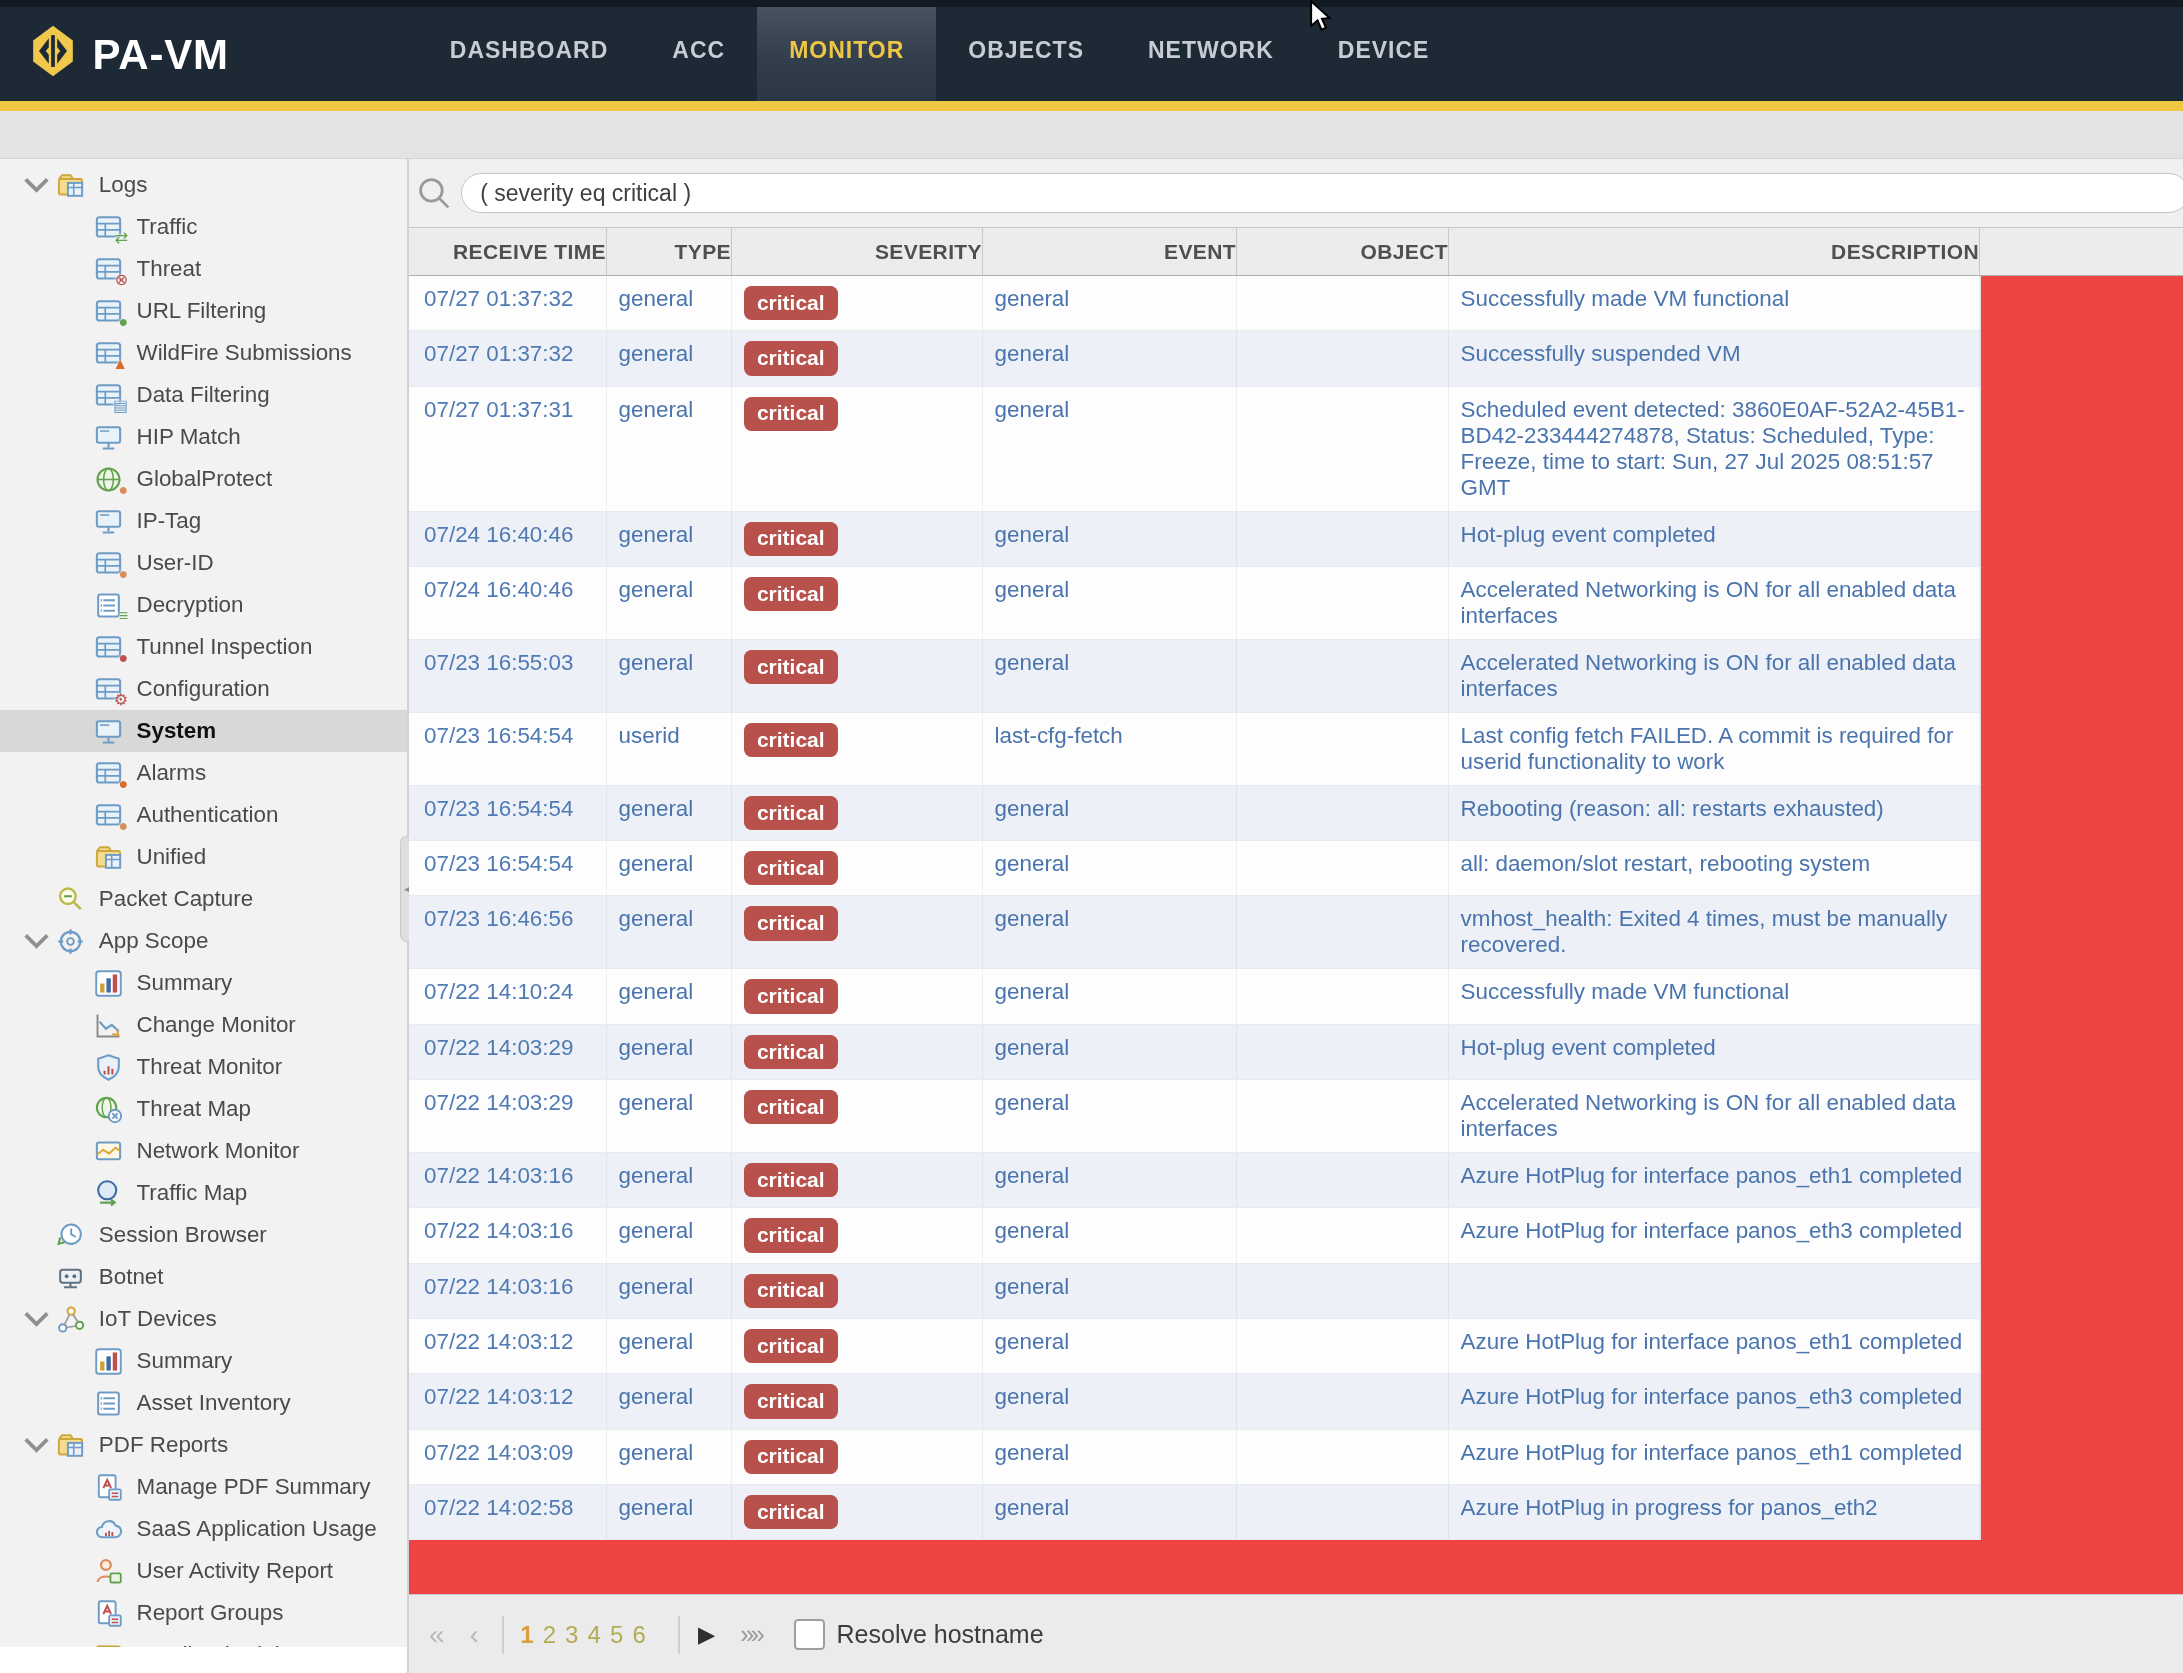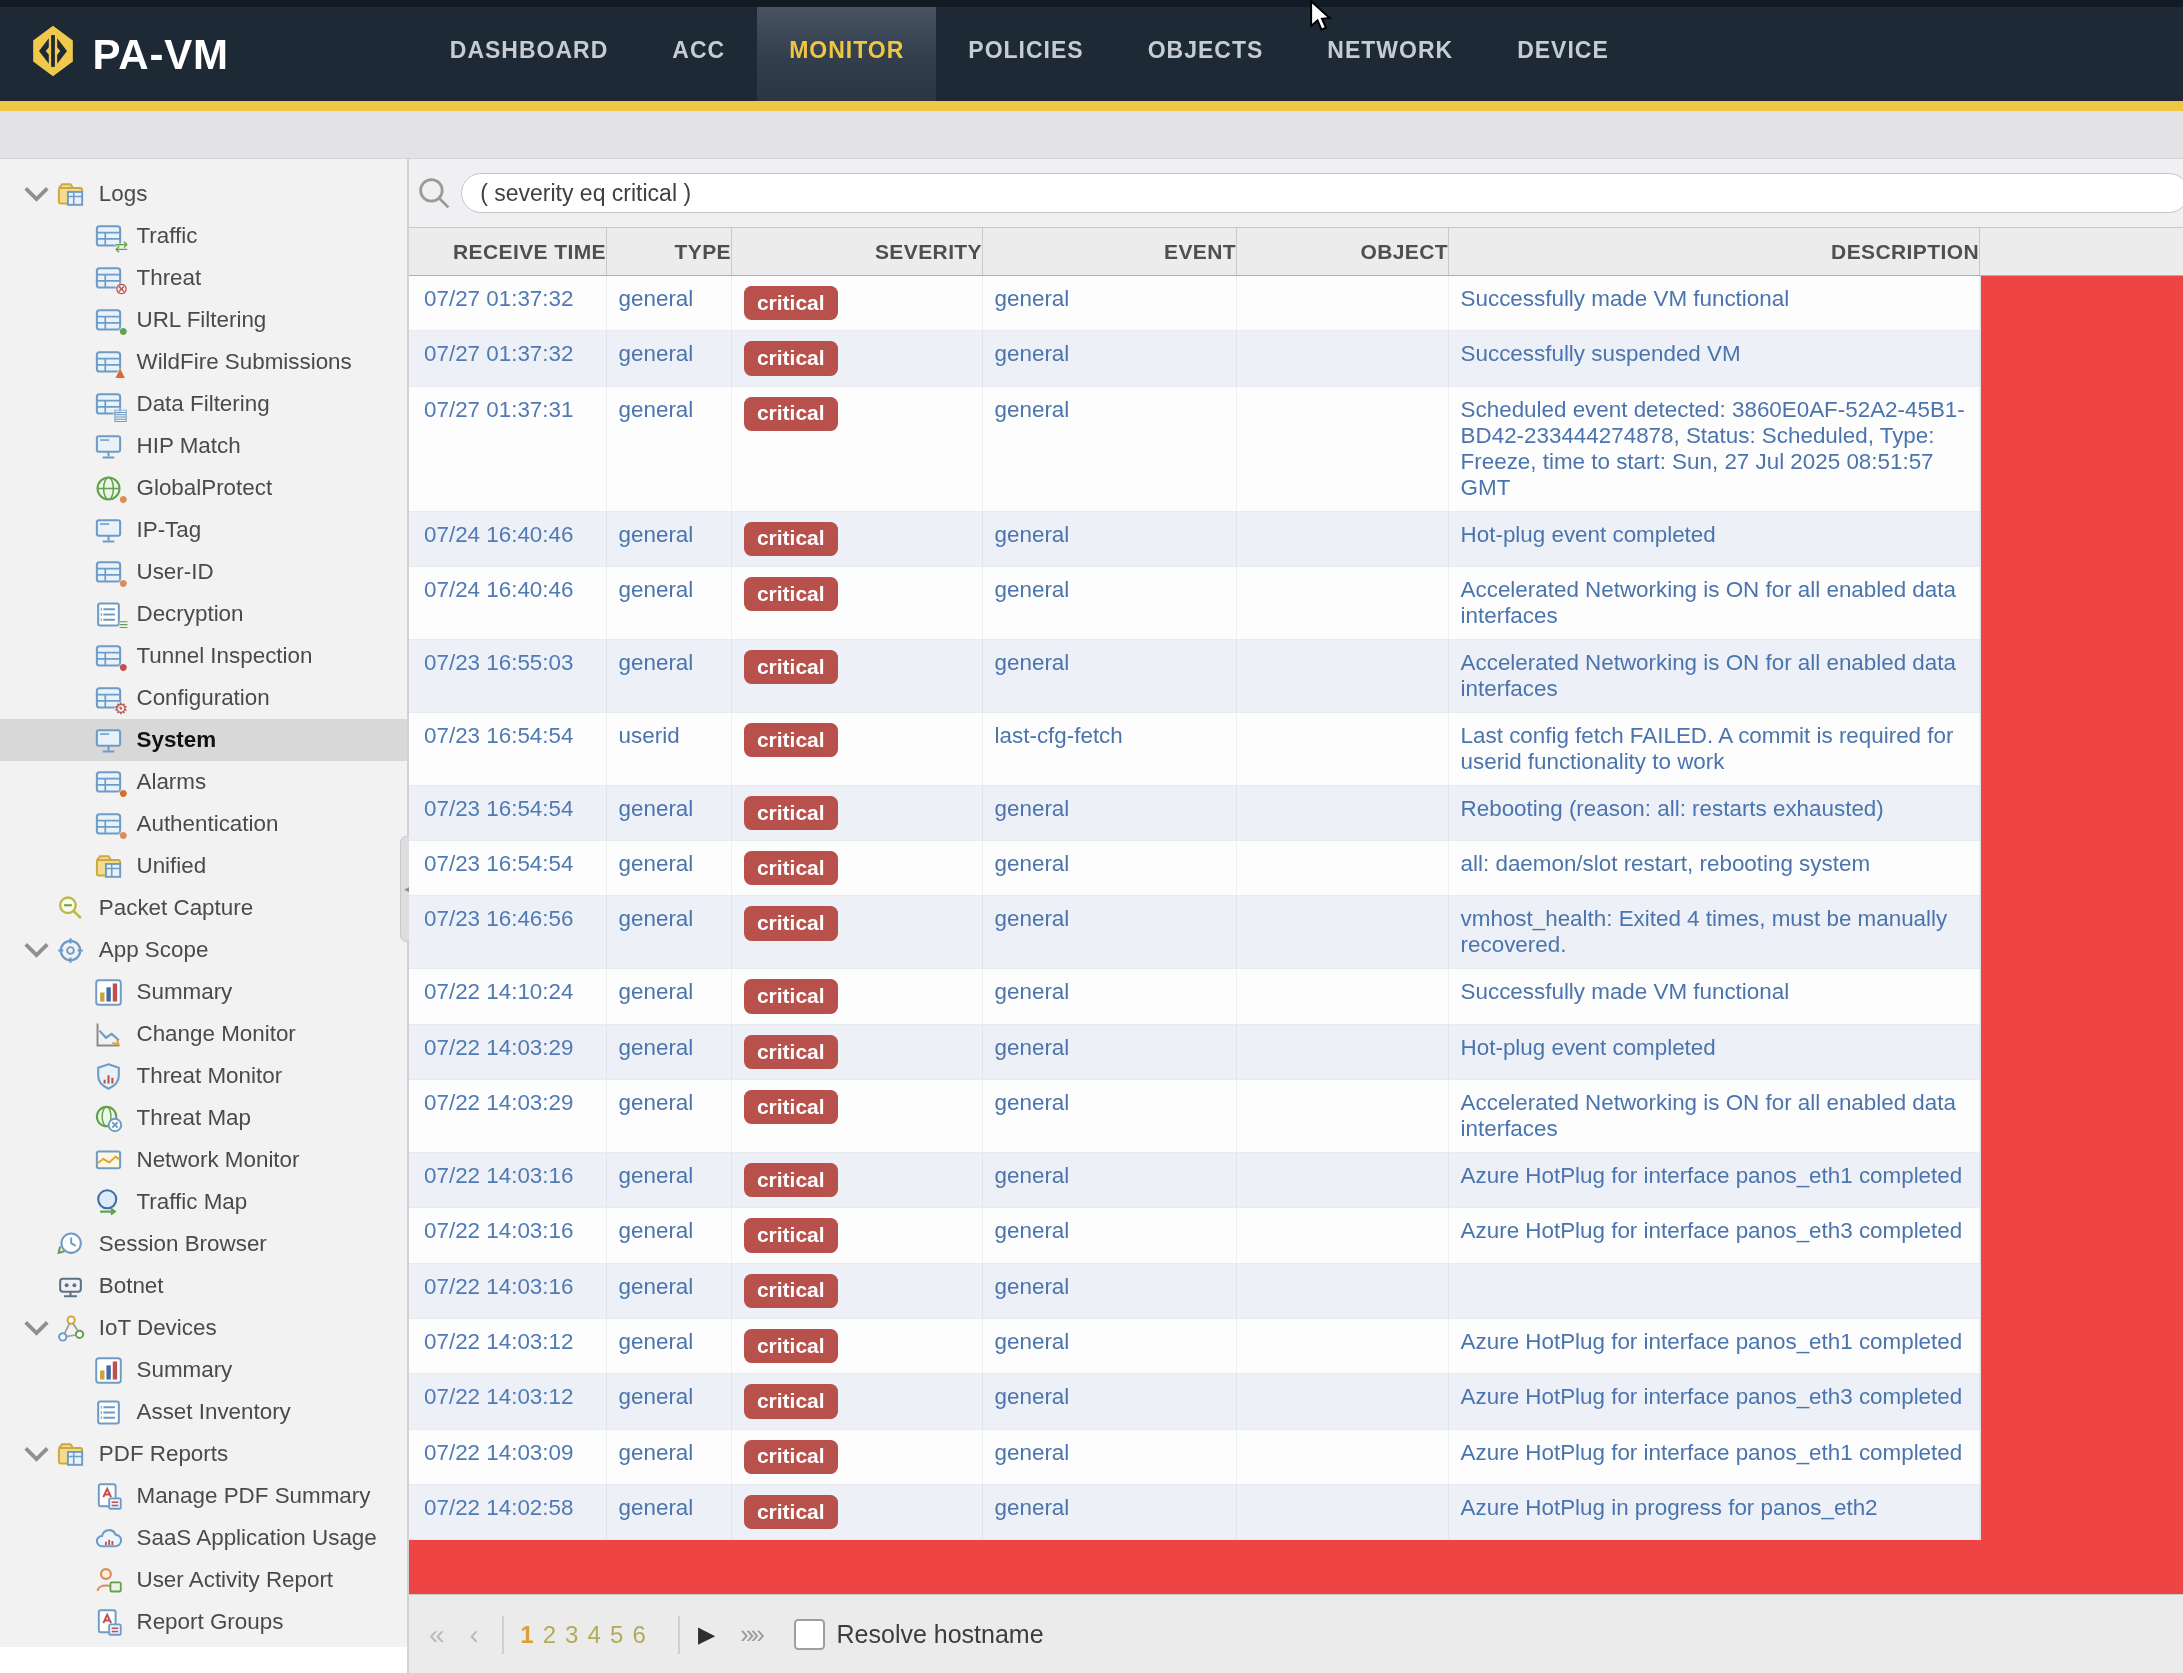--- a/index.html
+++ b/index.html
@@ -11,21 +11,21 @@
   .brand{display:flex;align-items:flex-end;margin-left:25px;}
   .brand-logo{width:56px;height:56px;display:inline-block;}
   .brand-name{color:#fff;font-size:42px;font-weight:bold;letter-spacing:0.8px;margin-left:11.6px;}
   .tabs{display:flex;height:101px;margin-left:189px;}
   .tab{color:#c7ccd3;font-size:23px;font-weight:bold;letter-spacing:1px;line-height:101px;padding:0 32px;cursor:pointer;}
   .tab.active{color:#eec643;background:linear-gradient(180deg,#4a5664 0%,#333f4d 55%,#2a3644 100%);}
   .accent-stripe{position:absolute;left:0;top:101px;width:2183px;height:10.8px;background:#efc743;}
   .subband{position:absolute;left:0;top:111px;width:2183px;height:47px;background:#e3e3e5;border-bottom:0.8px solid #d4d4d6;}
 
   
-  .sidebar{position:absolute;left:0;top:159px;width:407px;height:1488px;background:#f2f2f3;overflow:hidden;padding-top:14px;box-sizing:border-box;}
+  .sidebar{position:absolute;left:0;top:159px;width:407px;height:1488px;background:#f2f2f3;overflow:hidden;padding-top:5px;box-sizing:border-box;}
   .snav-item{display:flex;align-items:center;height:42px;color:#4a4a4a;font-size:22.4px;cursor:pointer;white-space:nowrap;}
   .snav-item.lvl0{padding-left:18.3px;}
   .snav-item.lvl1{padding-left:93px;}
   .snav-item.selected{background:#d8d8d8;color:#111;font-weight:bold;}
   .chevslot{width:37px;height:30px;display:inline-flex;align-items:center;justify-content:center;flex:0 0 37px;}
   .sicon{position:relative;width:31px;height:31px;display:inline-flex;align-items:center;justify-content:center;margin-right:12.5px;flex:0 0 31px;}
   .sicon svg{width:31px;height:31px;}
   .sicon .accent{position:absolute;right:-4.2px;bottom:-3.3px;font-size:16px;line-height:16px;text-shadow:0 0 2.5px #f2f2f3,0 0 2.5px #f2f2f3;}
 
   
@@ -79,21 +79,20 @@
             <path d="M13.8 6.5 L18 12 L13.8 17.5 V13.6 L15.1 12 L13.8 10.4 Z" fill="#1d2935"></path>
             <rect x="11.2" y="5.2" width="1.6" height="13.6" fill="#1d2935"></rect>
           </svg>
       </span>
       <span class="brand-name">PA-VM</span>
     </div>
     <nav class="tabs" id="navTabs">
         <span class="tab">DASHBOARD</span>
         <span class="tab">ACC</span>
         <span class="tab active">MONITOR</span>
-        <span class="tab">POLICIES</span>
         <span class="tab">OBJECTS</span>
         <span class="tab">NETWORK</span>
         <span class="tab">DEVICE</span>
       </nav>
   </header>
 
   <svg class="cursor" viewBox="0 0 24 30">
     <path d="M4 1 L4 21 L9.2 16.6 L12.4 24 L16 22.4 L12.8 15.2 L19 14.6 Z" fill="#fff" stroke="#000" stroke-width="1.6"></path>
   </svg>
 

